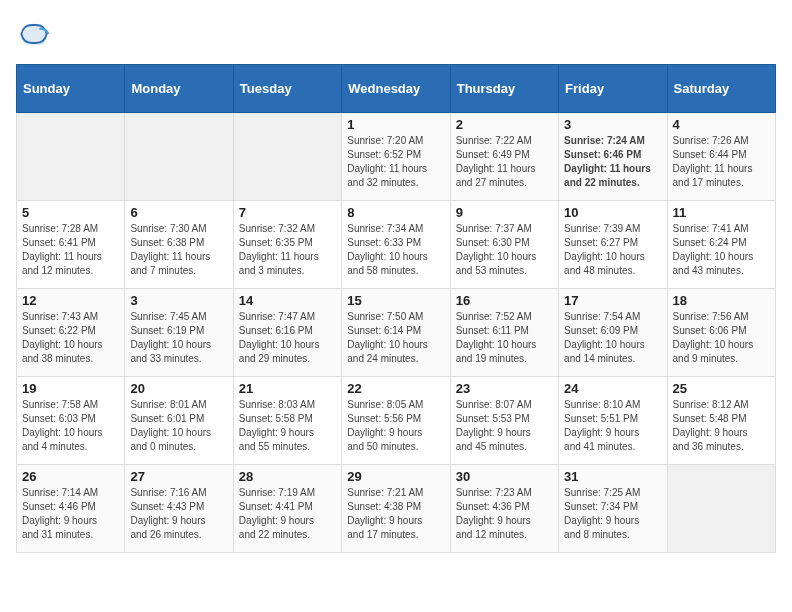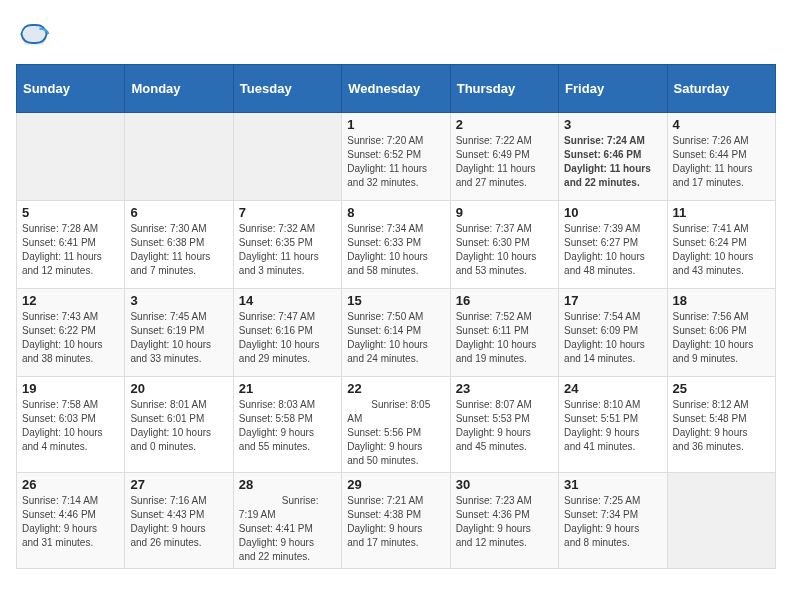--- a/index.html
+++ b/index.html
@@ -218,21 +218,21 @@
 Daylight: 10 hours
 and 4 minutes.</span></td>
         <td><span class="day-number">20</span><span class="day-info" style="white-space: pre-line; margin-top: 12px;">Sunrise: 8:01 AM
 Sunset: 6:01 PM
 Daylight: 10 hours
 and 0 minutes.</span></td>
         <td><span class="day-number">21</span><span class="day-info" style="white-space: pre-line;">Sunrise: 8:03 AM
 Sunset: 5:58 PM
 Daylight: 9 hours
 and 55 minutes.</span></td>
-        <td><span class="day-number">22</span><span class="day-info" style="white-space: pre-line; margin-left: 24px;">Sunrise: 8:05 AM
+        <td><span class="day-number">22</span><span class="day-info" style="white-space: pre-line;">Sunrise: 8:05 AM
 Sunset: 5:56 PM
 Daylight: 9 hours
 and 50 minutes.</span></td>
         <td><span class="day-number">23</span><span class="day-info" style="white-space: pre-line;">Sunrise: 8:07 AM
 Sunset: 5:53 PM
 Daylight: 9 hours
 and 45 minutes.</span></td>
         <td><span class="day-number">24</span><span class="day-info" style="white-space: pre-line;">Sunrise: 8:10 AM
 Sunset: 5:51 PM
 Daylight: 9 hours
@@ -244,21 +244,21 @@
       </tr>
       <tr>
         <td><span class="day-number">26</span><span class="day-info" style="white-space: pre-line;">Sunrise: 7:14 AM
 Sunset: 4:46 PM
 Daylight: 9 hours
 and 31 minutes.</span></td>
         <td><span class="day-number">27</span><span class="day-info" style="white-space: pre-line;">Sunrise: 7:16 AM
 Sunset: 4:43 PM
 Daylight: 9 hours
 and 26 minutes.</span></td>
-        <td><span class="day-number">28</span><span class="day-info" style="white-space: pre-line; margin-left: 43px;">Sunrise: 7:19 AM
+        <td><span class="day-number">28</span><span class="day-info" style="white-space: pre-line;">Sunrise: 7:19 AM
 Sunset: 4:41 PM
 Daylight: 9 hours
 and 22 minutes.</span></td>
         <td><span class="day-number">29</span><span class="day-info" style="white-space: pre-line;">Sunrise: 7:21 AM
 Sunset: 4:38 PM
 Daylight: 9 hours
 and 17 minutes.</span></td>
         <td><span class="day-number">30</span><span class="day-info" style="white-space: pre-line;">Sunrise: 7:23 AM
 Sunset: 4:36 PM
 Daylight: 9 hours

